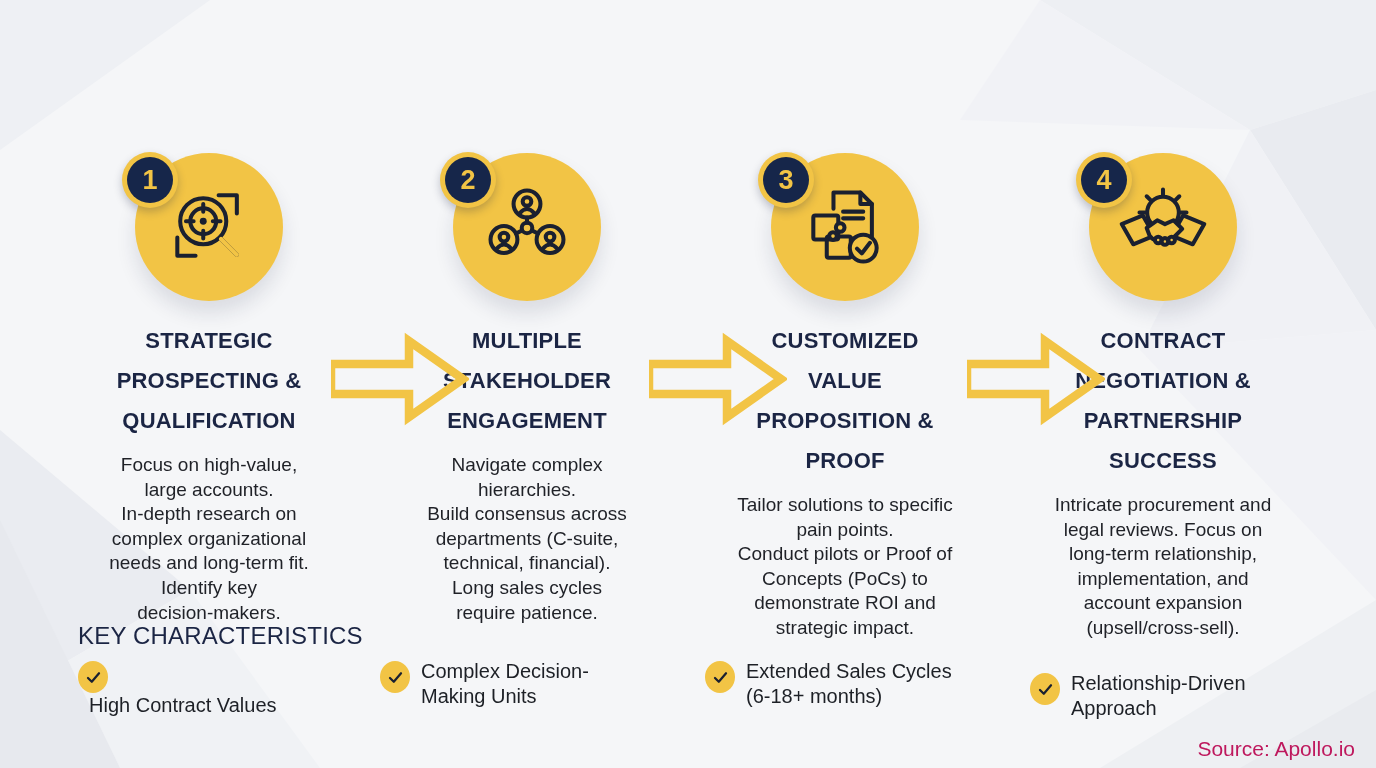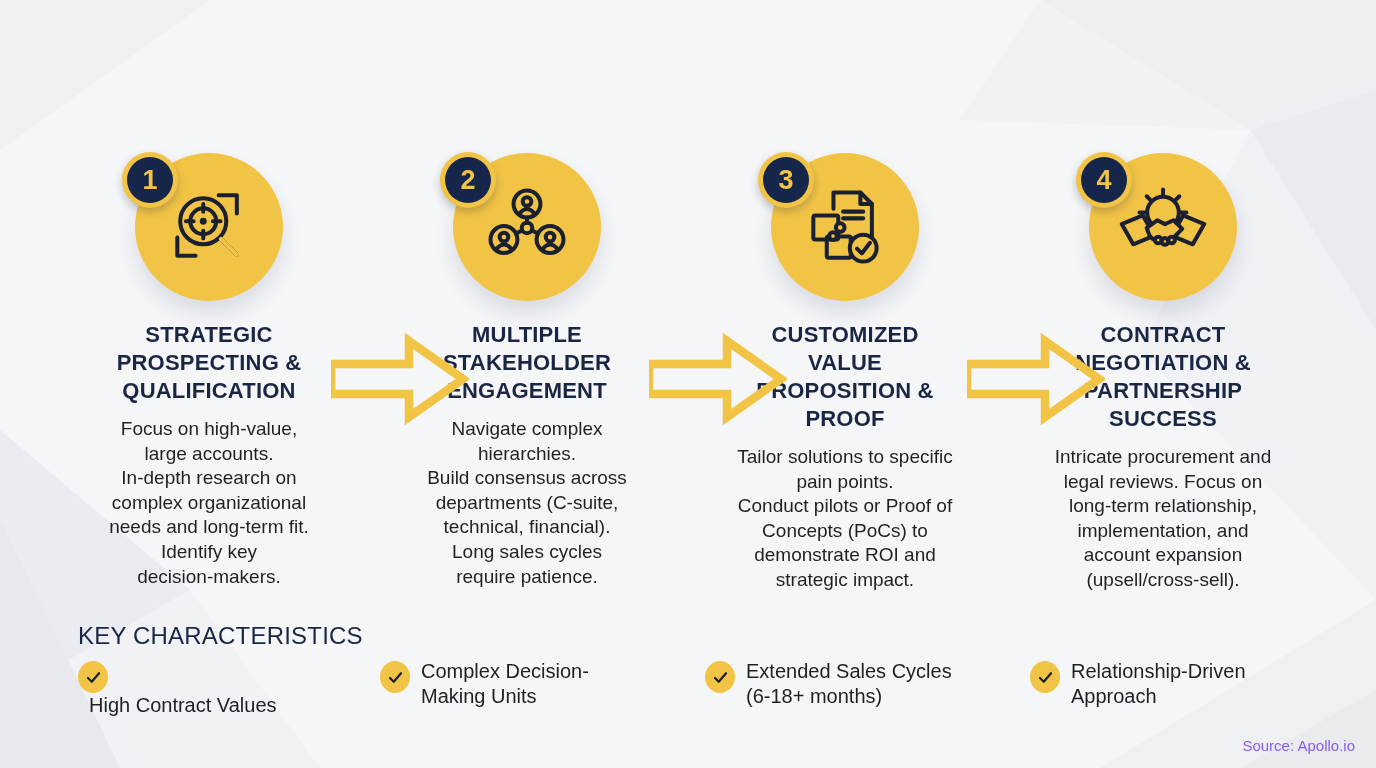--- a/index.html
+++ b/index.html
@@ -56,60 +56,60 @@
     font-size:27px; font-weight:bold; color:#f2c445;
   }
 
   .flow-arrow { position:absolute; top:178px; }
   .flow-arrow.a0 { left:281px; }
   .flow-arrow.a1 { left:599px; }
   .flow-arrow.a2 { left:917px; }
 
   .step-heading {
     margin-top:20px;
-    font-size:22px; line-height:28px; font-weight:bold;
+    font-size:22px; line-height:40px; font-weight:bold;
     letter-spacing:0.2px;
     color:#1b2544;
     white-space:pre-line;
   }
   .step-body {
     margin-top:12px;
     font-size:19px; line-height:24.6px;
     color:#1f2127;
     white-space:pre-line;
   }
 
   .key-heading {
     position:absolute; left:78px; top:622px;
     font-size:24px; font-weight:normal; letter-spacing:0.2px;
     color:#1b2544;
   }
   .check-item { position:absolute; top:659px; width:310px; display:flex; }
   .check-item.k0 { left:78px;flex-direction:column; }
   .check-item.k1 { left:380px; }
   .check-item.k2 { left:705px; }
-  .check-item.k3 { left:1030px; }
+  .check-item.k3 { left:1030px;margin-top:12px; }
   .check-circle {
     flex:0 0 auto;
     width:30px; height:32px; border-radius:50%;
     background:#f2c445;
     display:flex; align-items:center; justify-content:center;
     margin-top:2px;
   }
   .check-circle svg { width:17px; height:17px; }
   .check-label {
     margin-left:11px;
     font-size:20px; line-height:25px;
     color:#1d2026;
     white-space:pre-line;
   }
 
   .source-credit {
     position:absolute; right:21px; top:737px;
-    font-size:15px; color:#8b5cf6;
+    font-size:21px; color:#be185d;
   }
 
   .ic { stroke:#1a2030; stroke-width:4.2; fill:none; stroke-linecap:round; stroke-linejoin:round; }
   .ic-fillnavy { fill:#1a2030; stroke:none; }
   .ic-yfill { fill:#f2c445; stroke:#1a2030; stroke-width:4.2; stroke-linejoin:round; }
   .ic-hollow { stroke:#f2c445; }
 </style>
 </head>
 <body>
 

